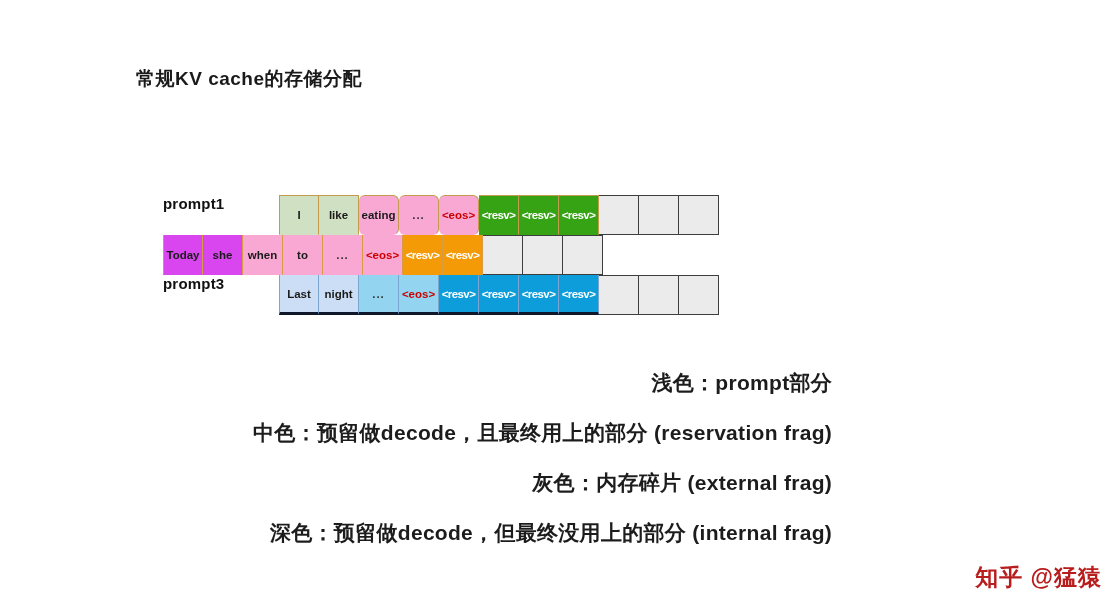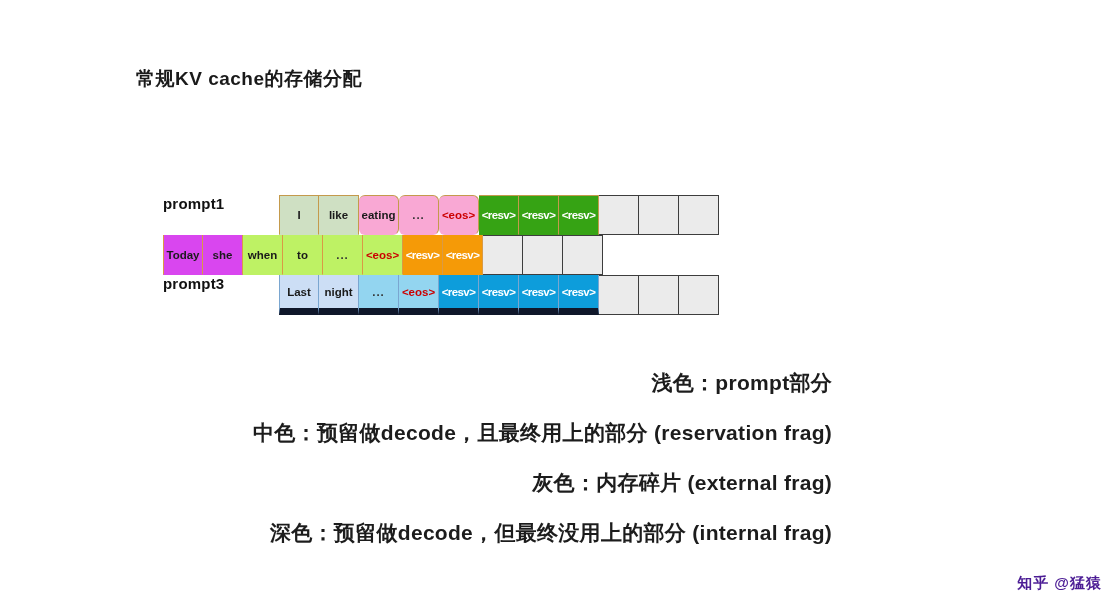--- a/index.html
+++ b/index.html
@@ -78,21 +78,21 @@
   .row-orange .cell:first-child { border-left-color: #d99a45; }
   .row-blue .cell { border-right-color: #7aa6d0; }
   .row-blue .cell:first-child { border-left-color: #7aa6d0; }
 
   
   .c-light-green  { background: #cfe0c3; }
   .c-mid-green    { background: #f9a8d4; border-radius: 6px; }
   .c-dark-green   { background: #36a314; color: #ffffff; }
 
   .c-light-orange { background: #d946ef; }
-  .c-mid-orange   { background: #bef264; }
+  .c-mid-orange   { background: #f9a8d4; }
   .c-dark-orange  { background: #f59a07; color: #ffffff; }
 
   .c-light-blue   { background: #ccdef5; }
   .c-mid-blue     { background: #93d5f0; }
   .c-dark-blue    { background: #0d9ddb; color: #ffffff; }
 
   .c-gray {
     background: #ebebeb;
     border-right-color: #3d3d3d !important;
     border-left-color: #3d3d3d !important;
@@ -101,21 +101,21 @@
   }
 
   .tok-eos  { color: #cc0000; }
   .tok-resv { color: #ffffff; letter-spacing: -0.6px; }
   .tok-ell  { color: #333333; letter-spacing: 1px; }
 
   .cell.dark .tok-resv { color: #ffffff; }
 
   
   .grid-row:first-child .cell:not(.c-gray) { border-top: 1px solid #c49a4c; }
-  .grid-row:last-child  .cell:not(.c-gray) { border-bottom: 7px solid #0f172a; }
+  .grid-row:last-child  .cell:not(.c-gray) { border-bottom: 3px solid #0f172a; }
 
   
   .legend {
     position: absolute;
     left: 253px;
     top: 358px;
     text-align: right;
   }
   .legend-line {
     font-size: 21px;
@@ -124,22 +124,22 @@
     line-height: 50px;
     white-space: nowrap;
     letter-spacing: 0.3px;
   }
 
   
   .watermark {
     position: absolute;
     right: 16px;
     bottom: 18px;
-    font-size: 15px;
-    color: #4c1d95;
+    font-size: 23px;
+    color: #b91c1c;
     font-weight: bold;
     letter-spacing: 1px;
     white-space: nowrap;
   }
 </style>
 </head>
 <body>
 
 <div class="slide-title">常规KV cache的存储分配</div>
 

